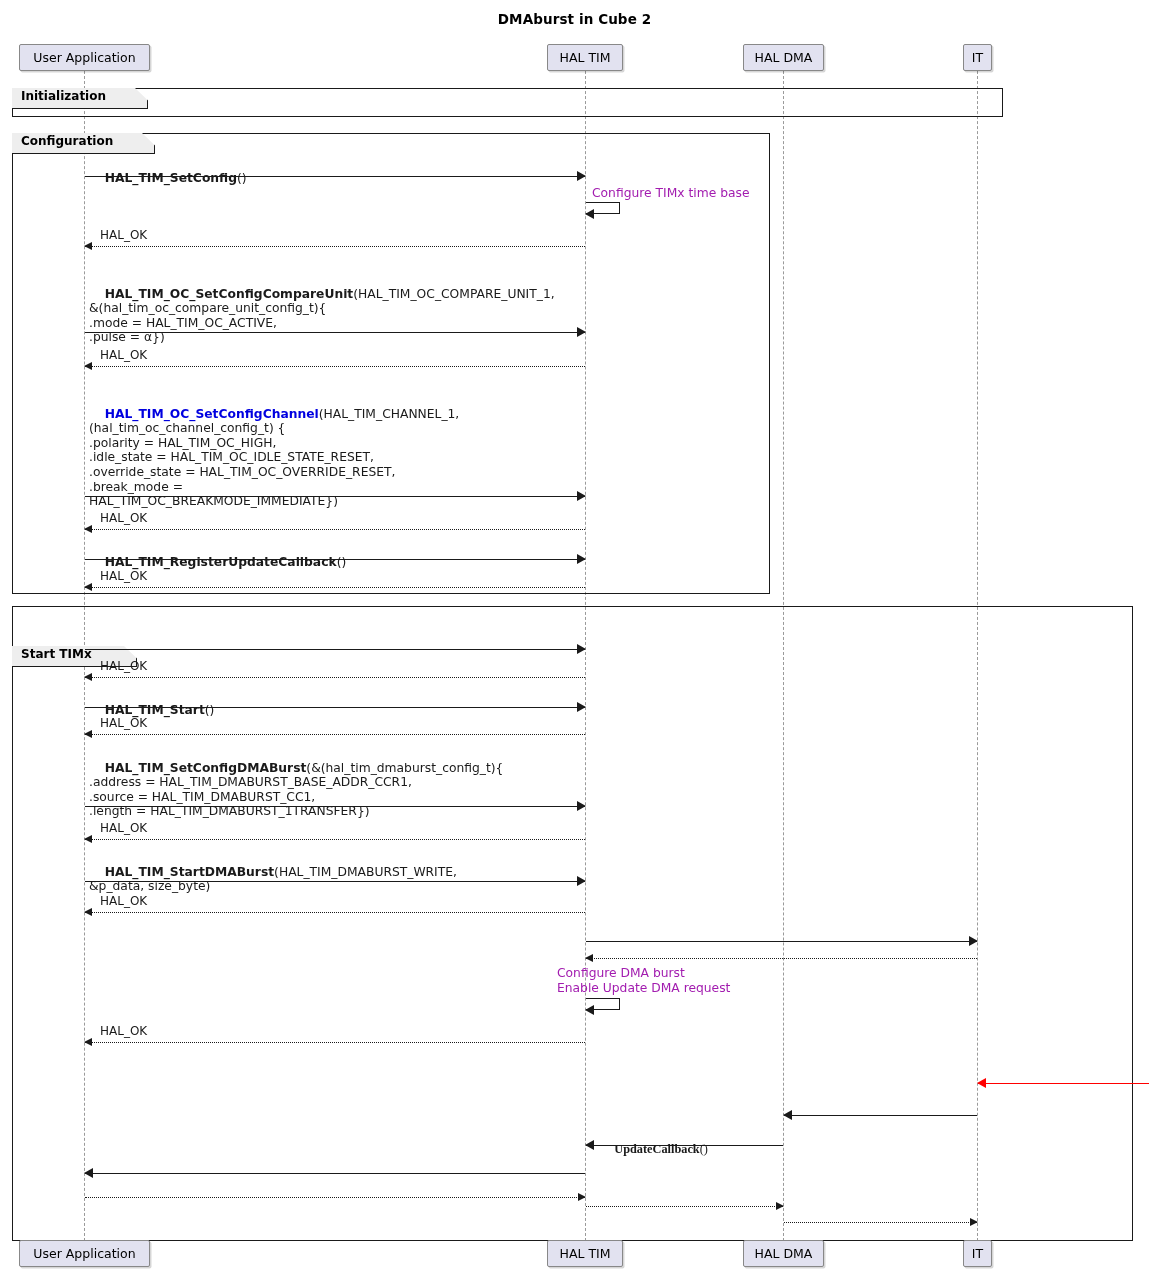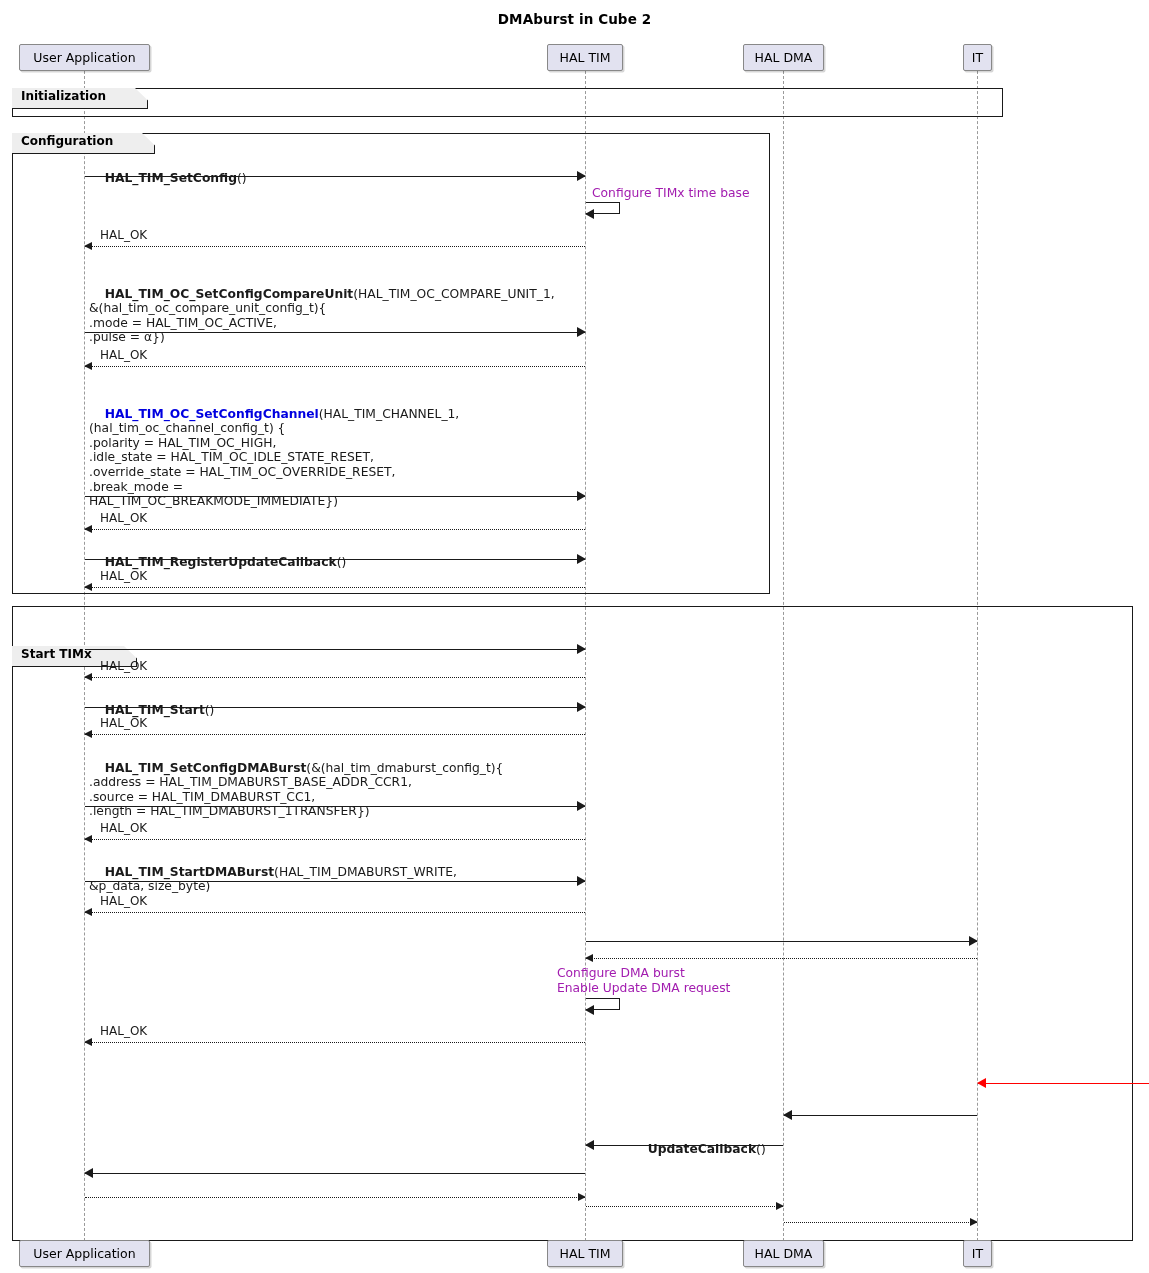--- a/index.html
+++ b/index.html
@@ -285,21 +285,21 @@
   <div class="msg red left" style="left:978px;top:1083px;width:171px;">
     <div class="line"></div>
     <div class="head"></div>
   </div>
 
   <div class="msg left" style="left:784px;top:1115px;width:193px;">
     <div class="line"></div>
     <div class="head"></div>
   </div>
 
-  <div class="msg-label" style="left:632px;top:1127px;">
+  <div class="msg-label" style="left:602px;top:1127px;font-family:Liberation Serif, serif;">
     <b>UpdateCallback</b><span>()</span>
   </div>
   <div class="msg left" style="left:586px;top:1145px;width:197px;">
     <div class="line"></div>
     <div class="head"></div>
   </div>
 
   <div class="msg left" style="left:85px;top:1173px;width:500px;">
     <div class="line"></div>
     <div class="head"></div>

